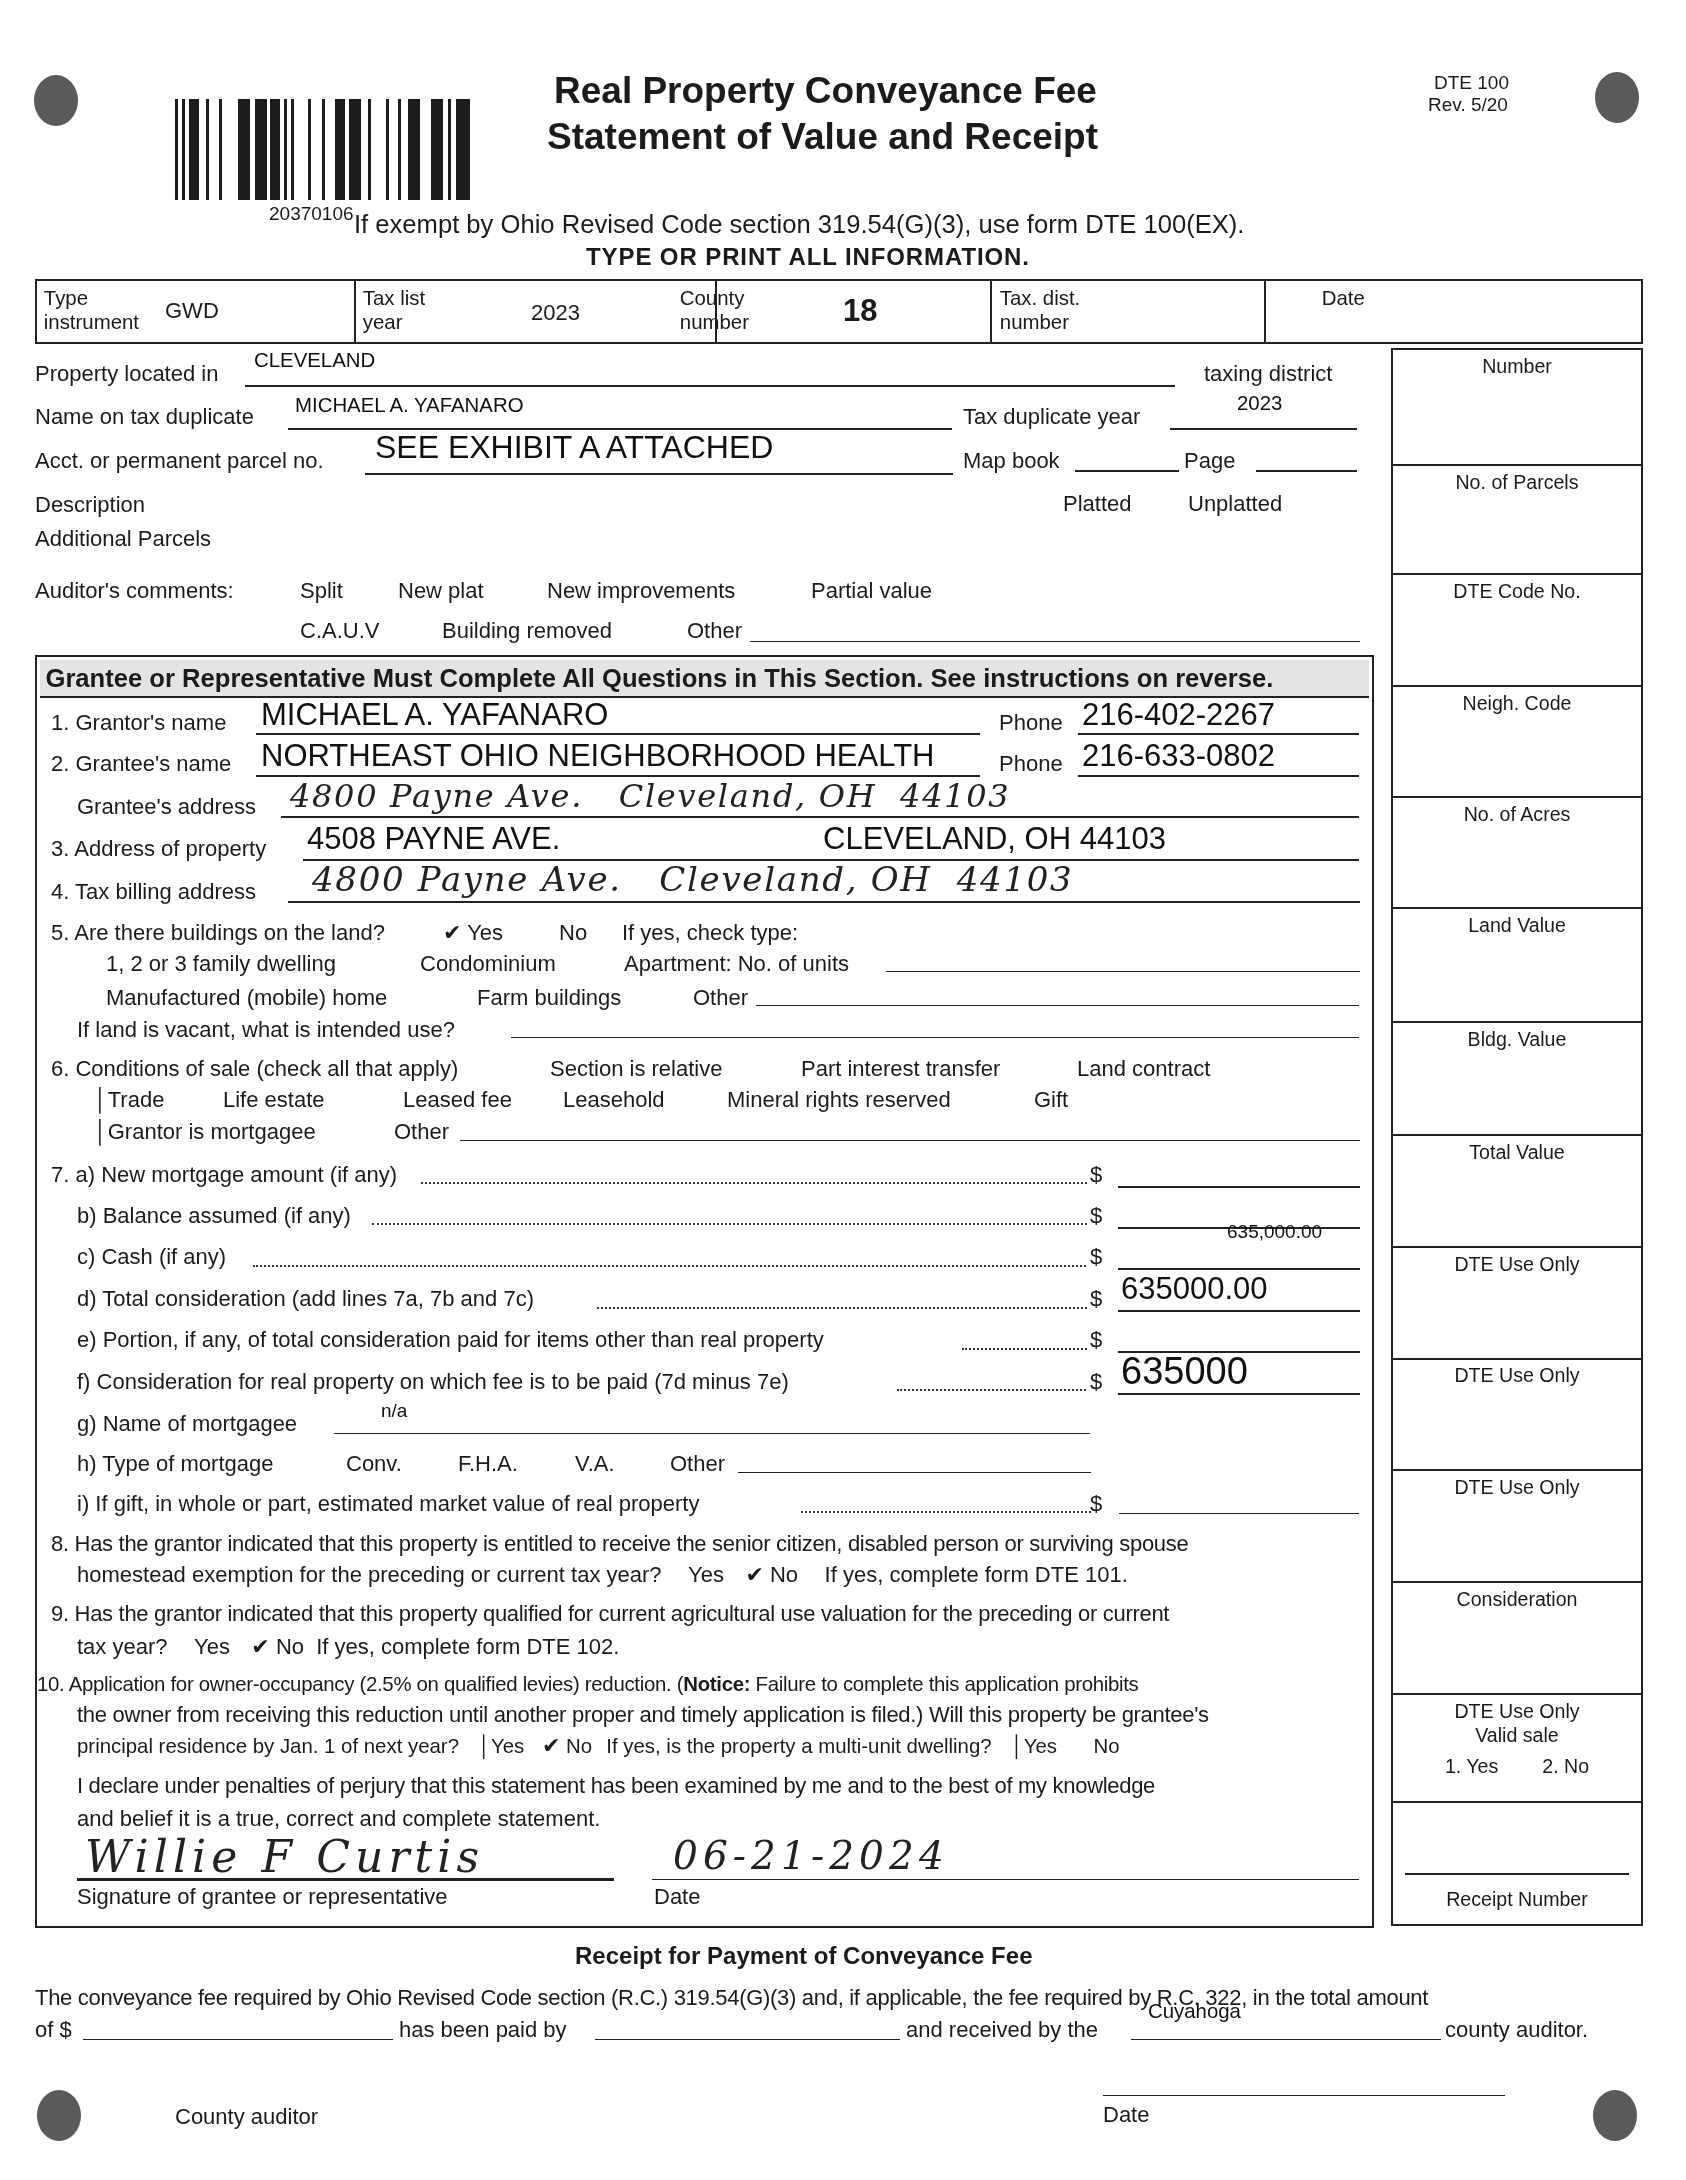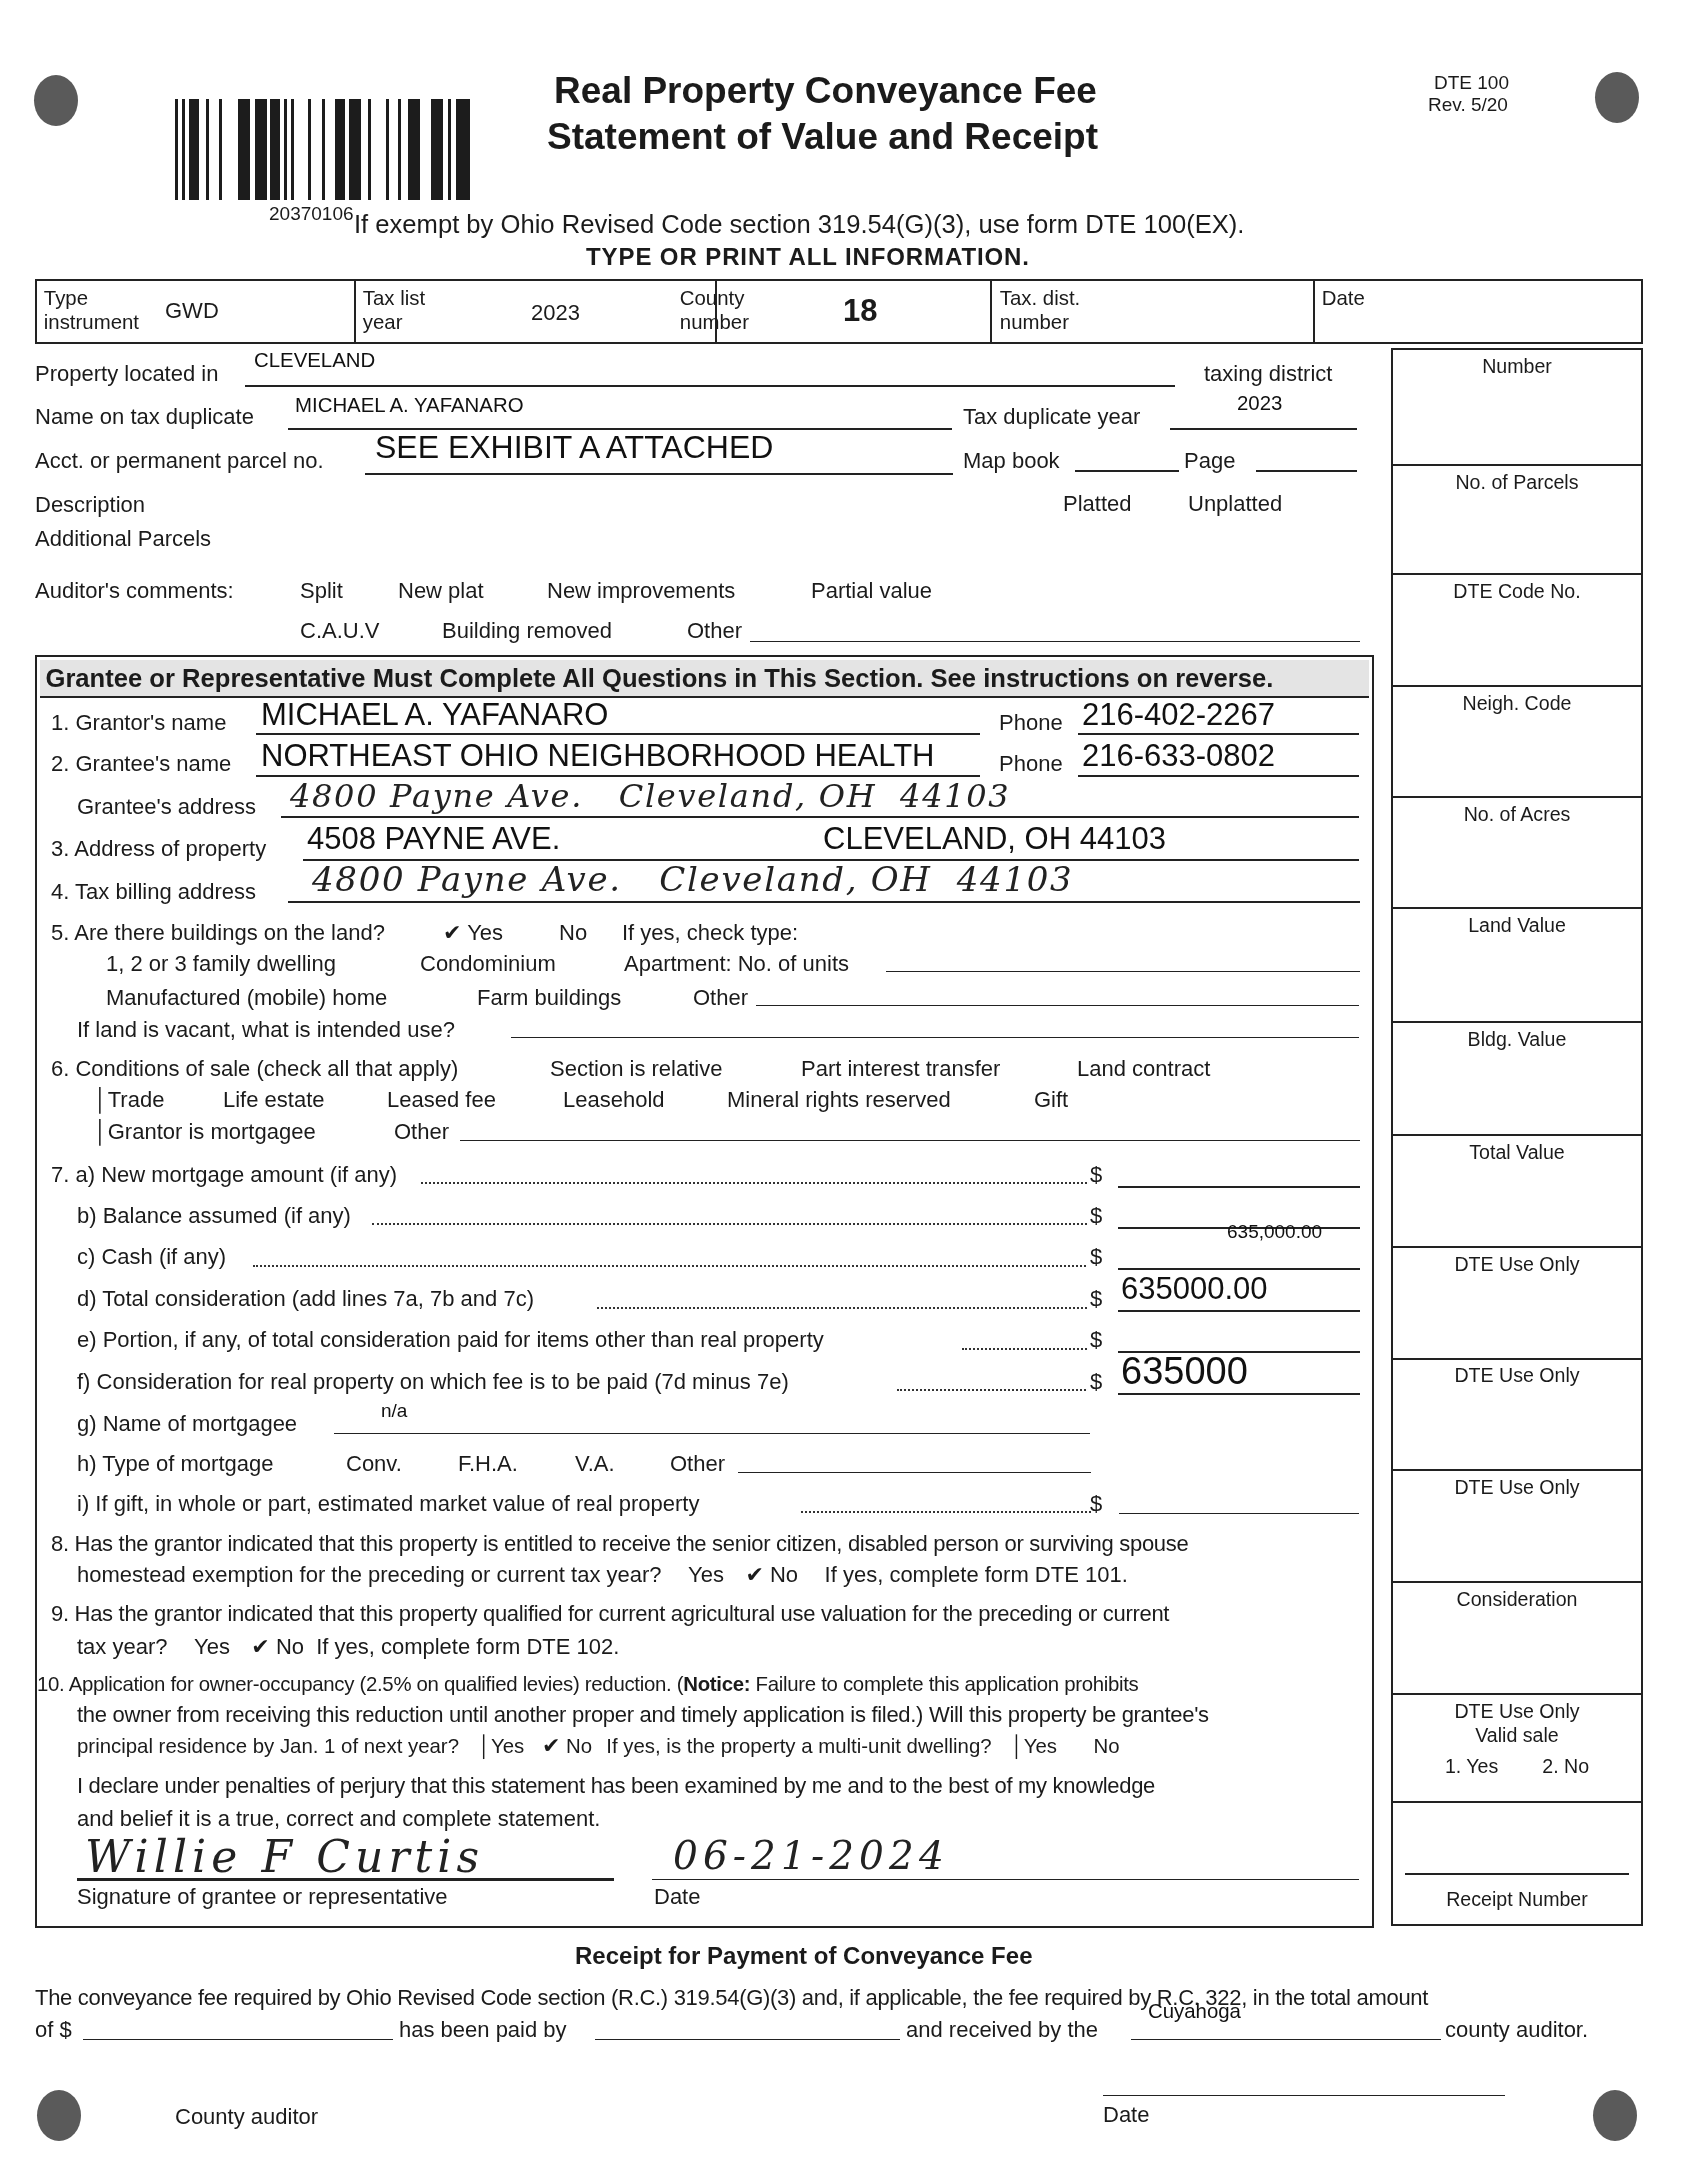--- a/index.html
+++ b/index.html
@@ -74,21 +74,21 @@
     <div class="cval" style="left:128px;top:17px;">GWD</div>
   </div>
   <div class="cell" style="left:319px;width:361px;text-decoration:underline;">
     <div class="clabel"><span>Tax list</span><br><span>year</span></div>
     <div class="cval" style="left:175px;top:19px;">2023</div>
   </div>
   <div class="cell" style="left:636px;width:319px;">
     <div class="clabel"><span>County</span><br><span>number</span></div>
     <div class="cval" style="left:170px;top:12px;font-size:31px;font-weight:bold;">18</div>
   </div>
-  <div class="cell" style="left:956px;width:322px;">
+  <div class="cell" style="left:956px;width:273px;">
     <div class="clabel"><span>Tax. dist.</span><br><span>number</span></div>
     <div class="cval" style="left:170px;top:19px;"></div>
   </div>
   <div class="cell" style="left:1278px;right:0;">
     <div class="clabel">Date</div>
     <div class="cval" style="left:85px;top:19px;"></div>
   </div>
 </div>
 
 <div class="abs t26" style="left:35px;top:361px;">Property located in</div>
@@ -197,21 +197,21 @@
 <div class="line thin" style="left:756px;top:1005px;width:603px;"></div>
 <div class="abs t26" style="left:77px;top:1017px;">If land is vacant, what is intended use?</div>
 <div class="line thin" style="left:511px;top:1037px;width:848px;"></div>
 
 <div class="abs t26" style="left:51px;top:1056px;">6. Conditions of sale (check all that apply)</div>
 <div class="abs t26" style="left:550px;top:1056px;">Section is relative</div>
 <div class="abs t26" style="left:801px;top:1056px;">Part interest transfer</div>
 <div class="abs t26" style="left:1077px;top:1056px;">Land contract</div>
 <div class="abs t26" style="left:94px;top:1087px;">│<span>Trade</span></div>
 <div class="abs t26" style="left:223px;top:1087px;">Life estate</div>
-<div class="abs t26" style="left:387px;top:1087px;">Leased fee</div>
+<div class="abs t26" style="left:403px;top:1087px;">Leased fee</div>
 <div class="abs t26" style="left:563px;top:1087px;">Leasehold</div>
 <div class="abs t26" style="left:727px;top:1087px;">Mineral rights reserved</div>
 <div class="abs t26" style="left:1034px;top:1087px;">Gift</div>
 <div class="abs t26" style="left:94px;top:1119px;">│<span>Grantor is mortgagee</span></div>
 <div class="abs t26" style="left:394px;top:1119px;">Other</div>
 <div class="line thin" style="left:460px;top:1140px;width:900px;"></div>
 
 <div id="q7-rows">
     <div class="abs t26" style="left: 51px; top: 1162px;">7. a) New mortgage amount (if any)</div>
     <div class="dots" style="left: 421px; top: 1182px; width: 666px;"></div>

